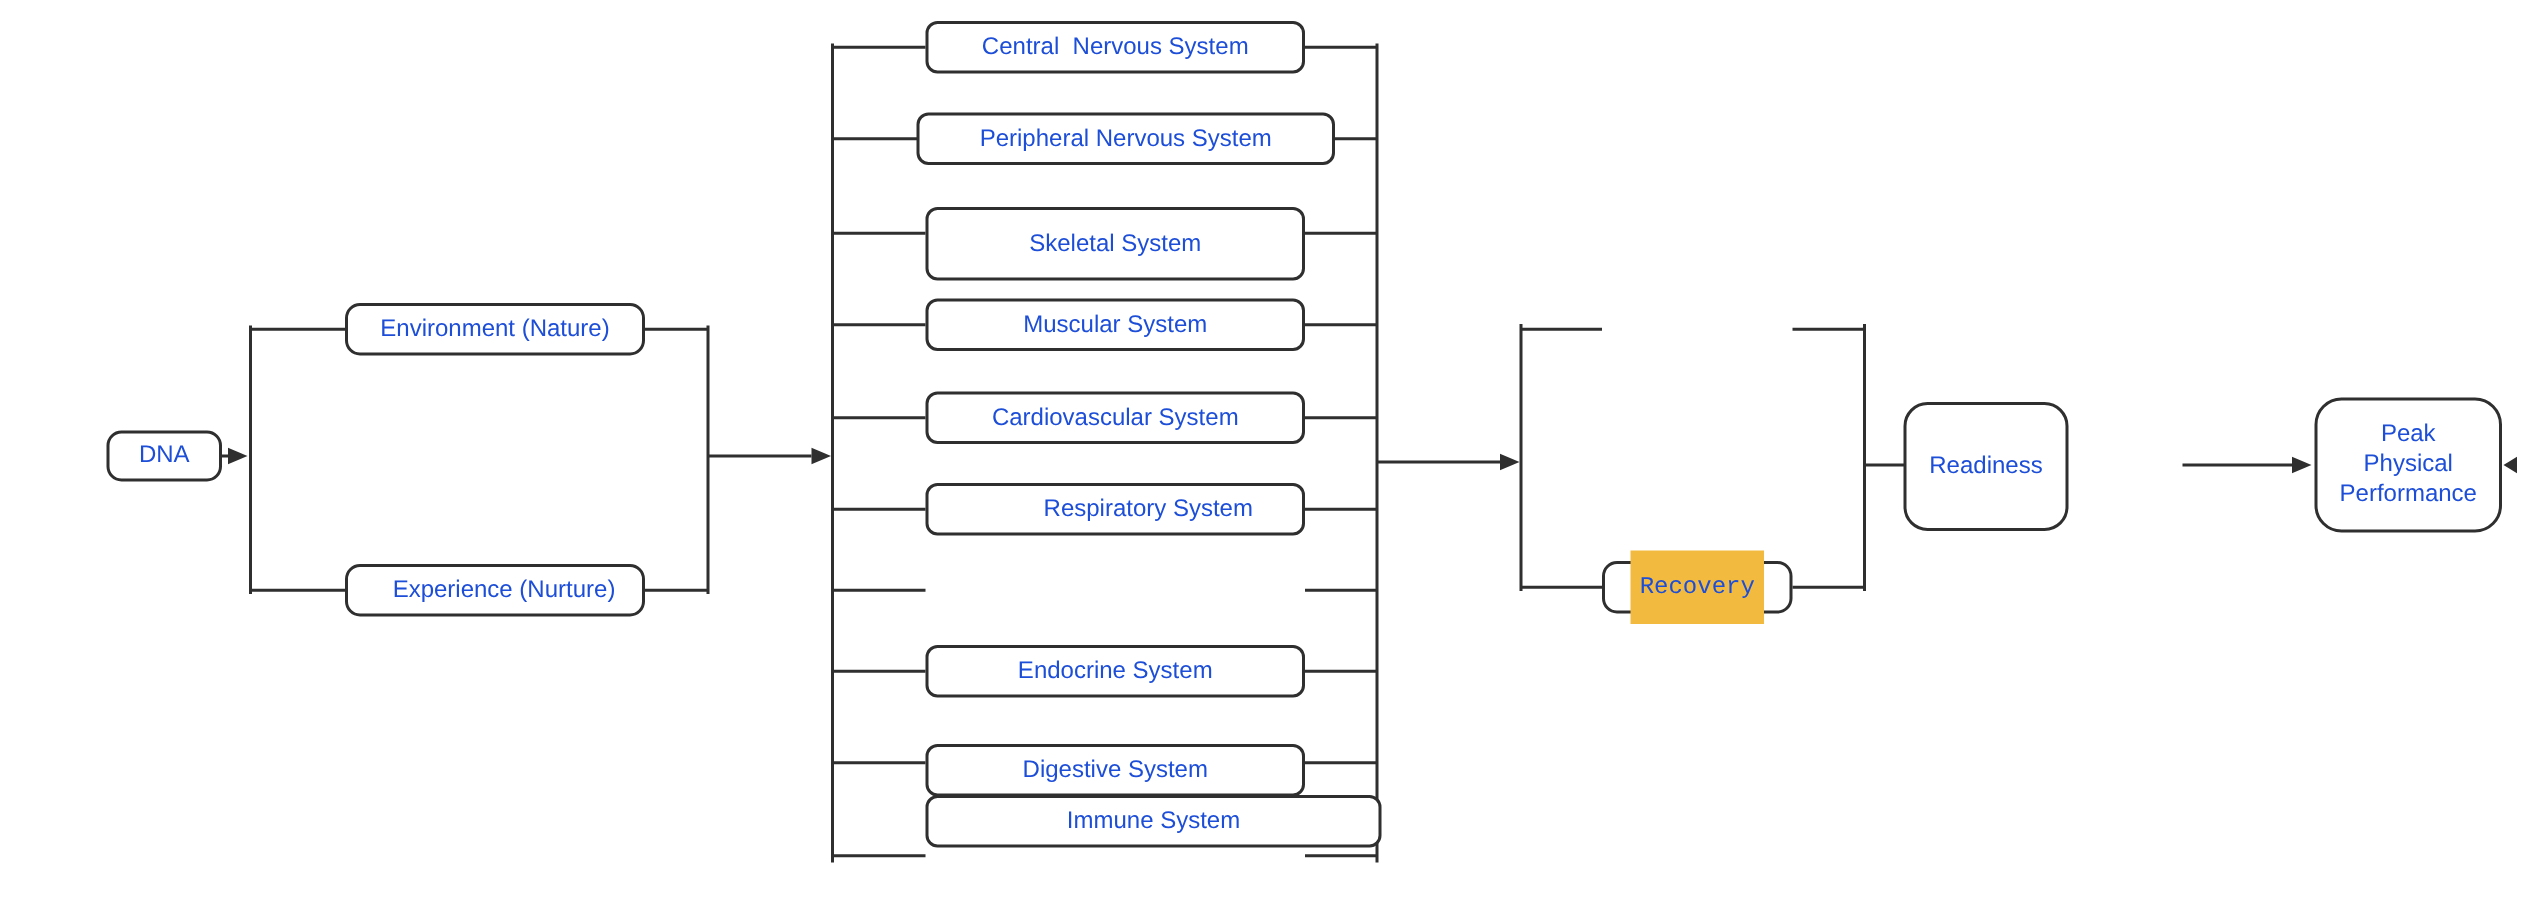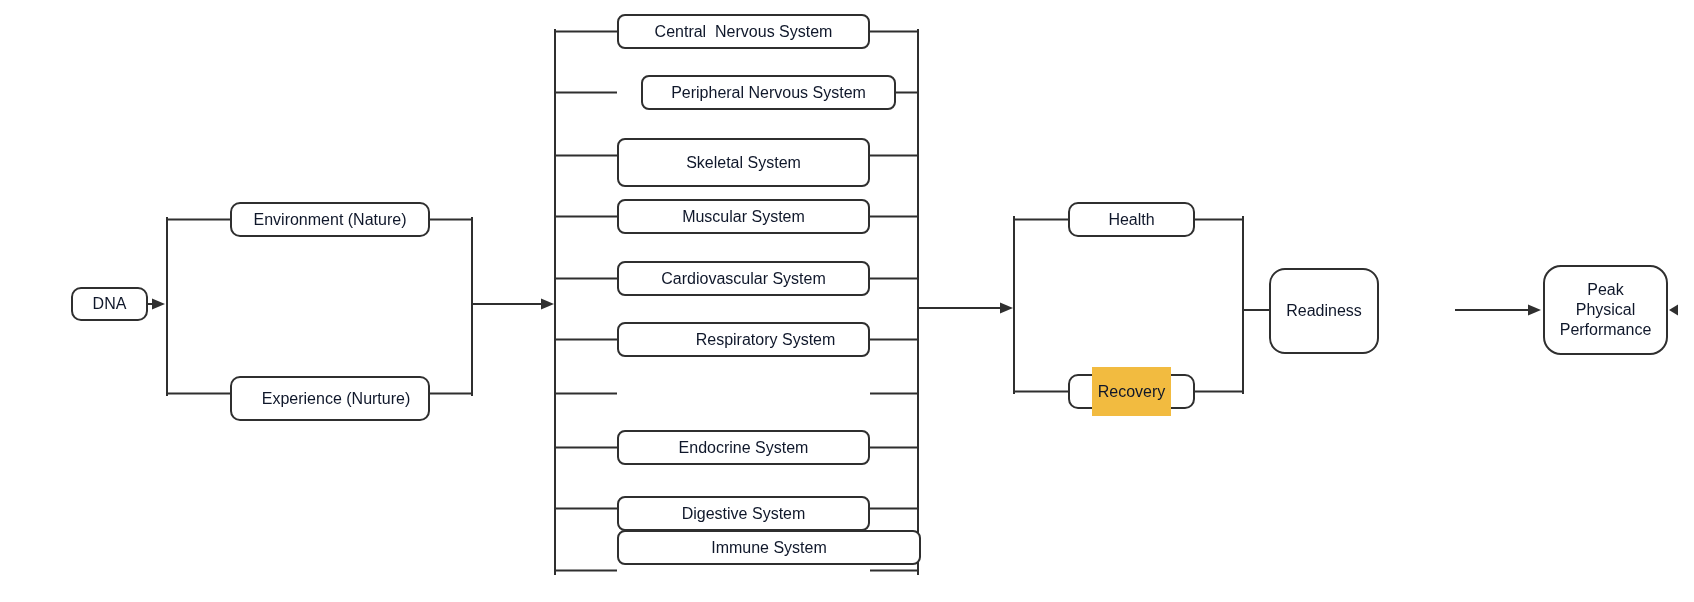--- a/index.html
+++ b/index.html
@@ -23,36 +23,37 @@
     height: 602px;
   }
   .node {
     position: absolute;
     box-sizing: border-box;
     background: #ffffff;
     border: 2px solid #2f2f2f;
     display: flex;
     align-items: center;
     justify-content: center;
-    color: #0f172a;
+    color: #1d4ed8;
     font-size: 16px;
     line-height: 1.2;
     text-align: center;
   }
   .node-label {
     white-space: pre; 
   }
   .r10 { border-radius: 10px; }
   .r8  { border-radius: 8px; }
   .r16 { border-radius: 16px; }
   .r18 { border-radius: 18px; }
   .highlight {
     background: #f2bb40;
     padding: 15px 6px;
     white-space: pre;
+    font-family: Liberation Mono, monospace;
   }
   .multiline {
     flex-direction: column;
     font-size: 16px;
     line-height: 1.25;
   }
 </style>
 </head>
 <body>
 
@@ -90,29 +91,29 @@
   </svg>
 
   <div class="node r10" style="left:23px; top:287px; width:77px; height:34px;margin-left:48px;">
     <span class="node-label">DNA</span>
   </div>
 
   <div class="node r10" style="left:230px; top:202px; width:200px; height:35px;">
     <span class="node-label">Environment (Nature)</span>
   </div>
 
-  <div class="node r10" style="left:230px; top:376px; width:200px; height:45px;padding-left:12px;">
+  <div class="node r10" style="left:230px; top:376px; width:200px; height:35px;padding-left:12px;">
     <span class="node-label">Experience (Nurture)</span>
   </div>
 
   <div class="node r8" style="left:617px; top:14px; width:253px; height:35px;">
     <span class="node-label">Central  Nervous System</span>
   </div>
 
-  <div class="node r8" style="left:641px; top:75px; width:255px; height:35px;">
+  <div class="node r8" style="left:611px; top:75px; width:279px; height:35px;">
     <span class="node-label">Peripheral Nervous System</span>
   </div>
 
   <div class="node r8" style="left:617px; top:138px; width:253px; height:49px;">
     <span class="node-label">Skeletal System</span>
   </div>
 
   <div class="node r8" style="left:617px; top:199px; width:253px; height:35px;">
     <span class="node-label">Muscular System</span>
   </div>
@@ -131,23 +132,20 @@
   </div>
 
   <div class="node r8" style="left:617px; top:496px; width:253px; height:35px;">
     <span class="node-label">Digestive System</span>
   </div>
 
   <div class="node r8" style="left:617px; top:530px; width:304px; height:35px;">
     <span class="node-label">Immune System</span>
   </div>
 
-  <div class="node r10" style="left:1068px; top:202px; width:127px; height:35px;">
-    <span class="node-label">Health</span>
-  </div>
 
   <div class="node r10" style="left:1068px; top:374px; width:127px; height:35px;">
     <span class="node-label highlight">Recovery</span>
   </div>
 
   <div class="node r16" style="left:1269px; top:268px; width:110px; height:86px;">
     <span class="node-label">Readiness</span>
   </div>
 
   <div class="node r18 multiline" style="left:1543px; top:265px; width:125px; height:90px;">

